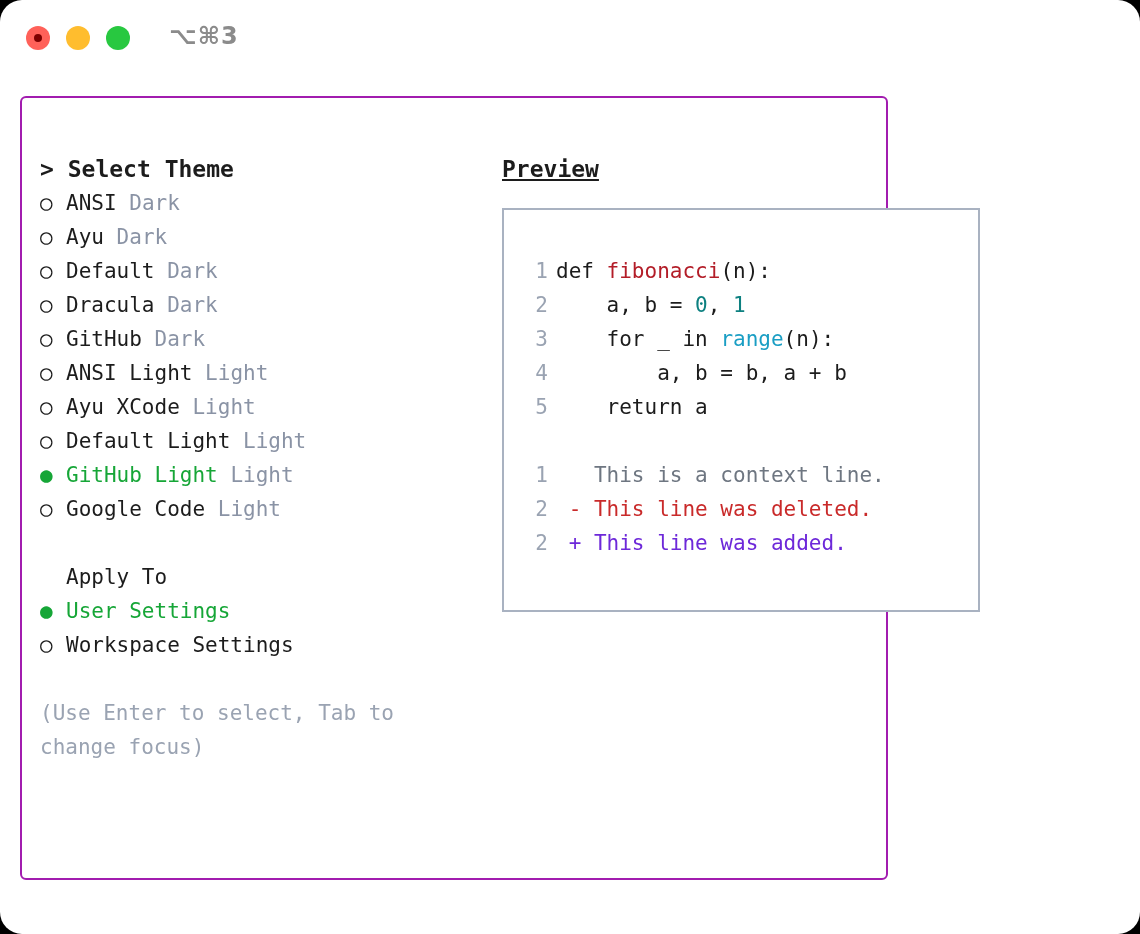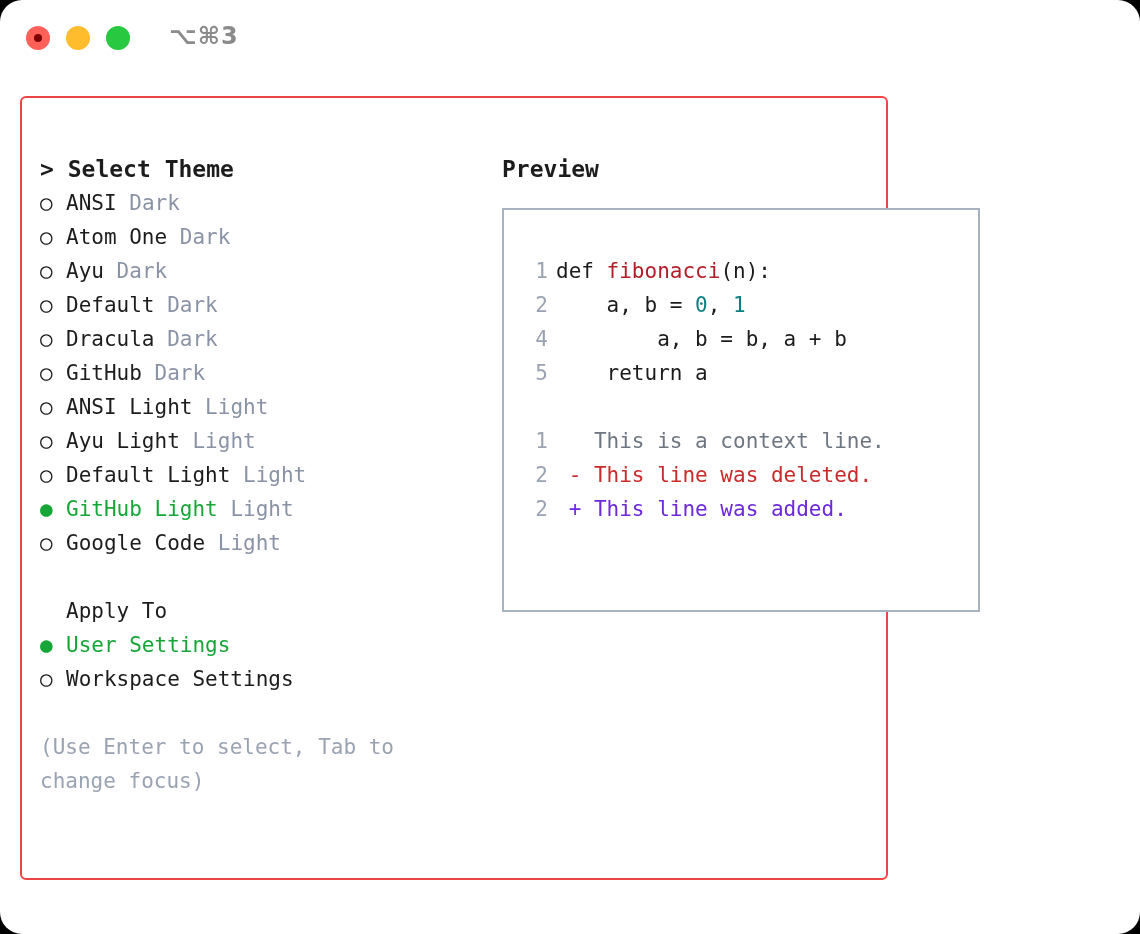--- a/index.html
+++ b/index.html
@@ -66,21 +66,21 @@
     letter-spacing: 1px;
     font-family: "DejaVu Sans", "Liberation Sans", sans-serif;
   }
 
   
   .panel {
     position: absolute;
     left: 20px; top: 96px;
     width: 868px;
     height: 784px;
-    border: 2px solid #ef4444;
+    border: 2px solid #a21caf;
     border-radius: 6px;
     box-sizing: border-box;
     background: #ffffff;
   }
 
   
   .left-col {
     position: absolute;
     left: 18px; top: 54px;
     width: 440px;
@@ -139,20 +139,21 @@
     position: absolute;
     left: 480px; top: 54px;
     width: 490px;
   }
   .preview-title {
     font-size: 23px;
     font-weight: bold;
     color: #1c1c1c;
     height: 34px;
     line-height: 34px;
+    text-decoration: underline;
   }
   .preview-box {
     margin-top: 22px;
     width: 478px;
     height: 404px;
     border: 2px solid #a9b2c1;
     box-sizing: border-box;
     background: #ffffff;
     padding: 44px 0 8px 0;
   }
@@ -196,27 +197,26 @@
     <div class="shortcut">⌥⌘3</div>
   </div>
 
   <div class="panel">
 
     <div class="left-col">
       <div class="section-title"><span class="cursor">&gt; </span><span>Select Theme</span></div>
 
       <div id="theme-list">
           <div class="opt-row"><span class="marker">○</span><span class="opt-label">ANSI</span> <span class="opt-tag">Dark</span></div>
-          <div class="opt-row"><span class="marker">○</span><span class="opt-label">Atom One</span> <span class="opt-tag">Dark</span></div>
           <div class="opt-row"><span class="marker">○</span><span class="opt-label">Ayu</span> <span class="opt-tag">Dark</span></div>
           <div class="opt-row"><span class="marker">○</span><span class="opt-label">Default</span> <span class="opt-tag">Dark</span></div>
           <div class="opt-row"><span class="marker">○</span><span class="opt-label">Dracula</span> <span class="opt-tag">Dark</span></div>
           <div class="opt-row"><span class="marker">○</span><span class="opt-label">GitHub</span> <span class="opt-tag">Dark</span></div>
           <div class="opt-row"><span class="marker">○</span><span class="opt-label">ANSI Light</span> <span class="opt-tag">Light</span></div>
-          <div class="opt-row"><span class="marker">○</span><span class="opt-label">Ayu Light</span> <span class="opt-tag">Light</span></div>
+          <div class="opt-row"><span class="marker">○</span><span class="opt-label">Ayu XCode</span> <span class="opt-tag">Light</span></div>
           <div class="opt-row"><span class="marker">○</span><span class="opt-label">Default Light</span> <span class="opt-tag">Light</span></div>
           <div class="opt-row selected"><span class="marker">●</span><span class="opt-label">GitHub Light</span> <span class="opt-tag">Light</span></div>
           <div class="opt-row"><span class="marker">○</span><span class="opt-label">Google Code</span> <span class="opt-tag">Light</span></div>
         </div>
 
       <div class="spacer-row"></div>
 
       <div class="group-header">Apply To</div>
 
       <div id="apply-list">
@@ -226,20 +226,21 @@
 
       <div class="hint">(Use Enter to select, Tab to change focus)</div>
     </div>
 
     <div class="right-col">
       <div class="preview-title">Preview</div>
       <div class="preview-box">
         <div id="code-block">
             <div class="code-line"><span class="lineno">1</span><span class="tok-plain">def </span><span class="tok-fn">fibonacci</span><span class="tok-plain">(n):</span></div>
             <div class="code-line"><span class="lineno">2</span><span class="tok-plain">    a, b = </span><span class="tok-num">0</span><span class="tok-plain">, </span><span class="tok-num">1</span></div>
+            <div class="code-line"><span class="lineno">3</span><span class="tok-plain">    for _ in </span><span class="tok-call">range</span><span class="tok-plain">(n):</span></div>
             <div class="code-line"><span class="lineno">4</span><span class="tok-plain">        a, b = b, a + b</span></div>
             <div class="code-line"><span class="lineno">5</span><span class="tok-plain">    return a</span></div>
           </div>
         <div class="blank-line"></div>
         <div id="diff-block">
             <div class="code-line"><span class="lineno">1</span><span class="diff-context">   This is a context line.</span></div>
             <div class="code-line"><span class="lineno">2</span><span class="diff-del"> - This line was deleted.</span></div>
             <div class="code-line"><span class="lineno">2</span><span class="diff-add"> + This line was added.</span></div>
           </div>
       </div>

